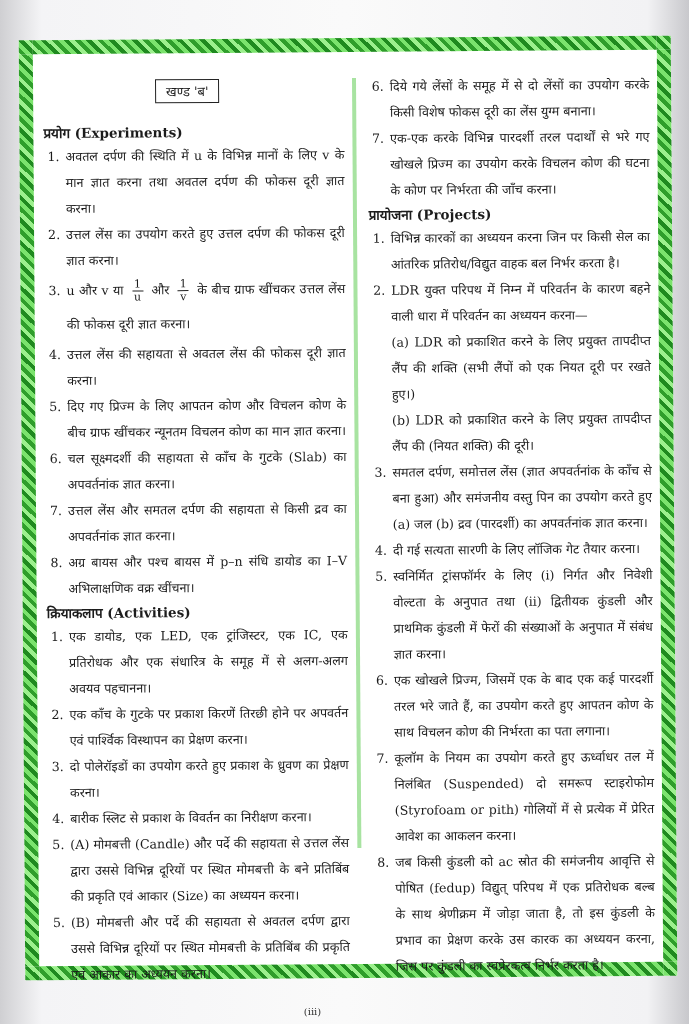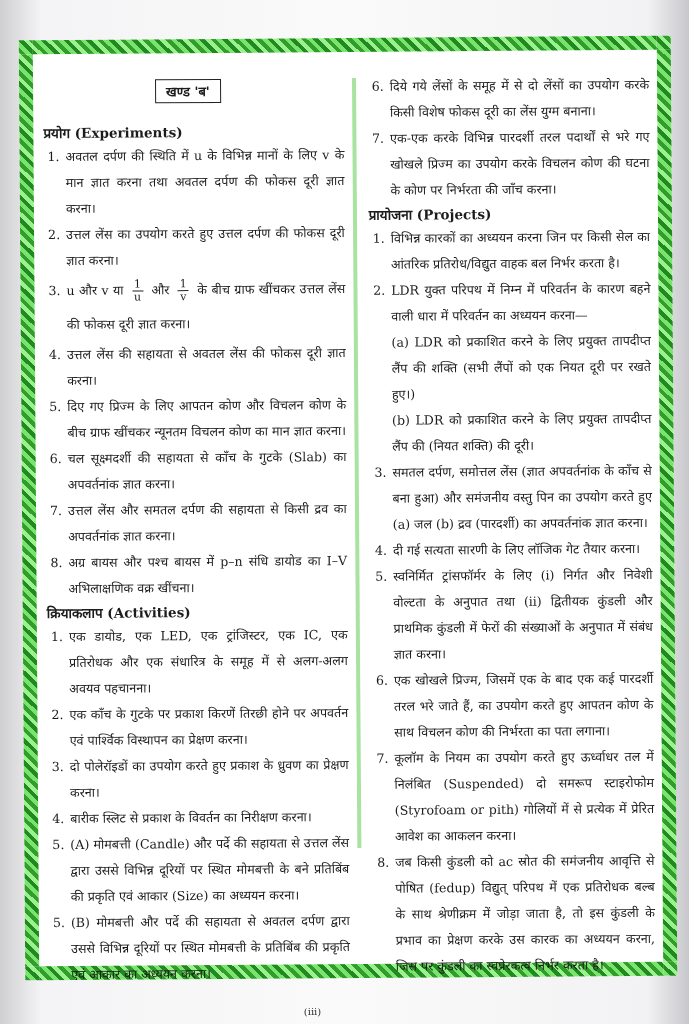--- a/index.html
+++ b/index.html
@@ -25,21 +25,21 @@
     }
     .col { box-sizing: border-box; }
     .col-left { width: 318px; padding-right: 8px; }
     .col-right { width: 302px; padding-left: 12px; }
     .divider {
       width: 4px; margin-top: 4px; height: 770px;
       background: #a8e3a1;
     }
     .section-box {
       display: inline-block; border: 1.5px solid #222; padding: 2px 10px;
-      font-weight: bold; font-size: 13px; margin: 4px 0 18px 112px;
+      font-weight: normal; font-size: 13px; margin: 4px 0 18px 112px;
     }
     .heading { font-weight: bold; font-size: 13.5px; margin: 2px 0 2px 0; }
     ol { list-style: none; margin: 0; padding: 0; }
     .item {
       font-size: 12.6px; line-height: 26px; position: relative;
       padding-left: 22px; text-align: justify;
     }
     .item .num { position: absolute; left: 4px; top: 0; }
     .sub { padding-left: 22px; font-size: 12.6px; line-height: 26px; text-align: justify; }
     .frac { display: inline-flex; flex-direction: column; align-items: center; vertical-align: middle; font-size: 11px; line-height: 12px; margin: 0 4px; }

